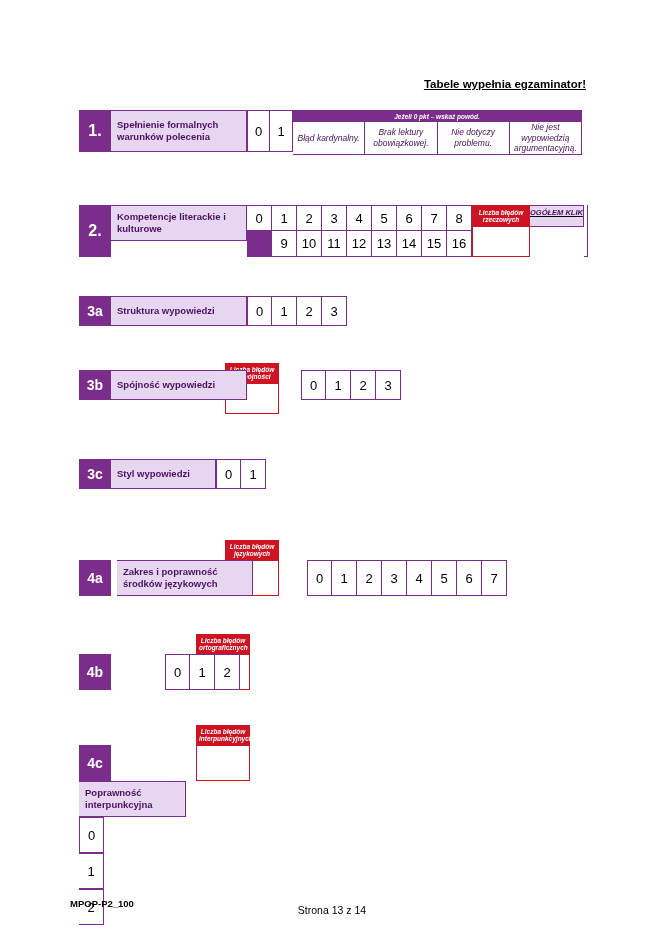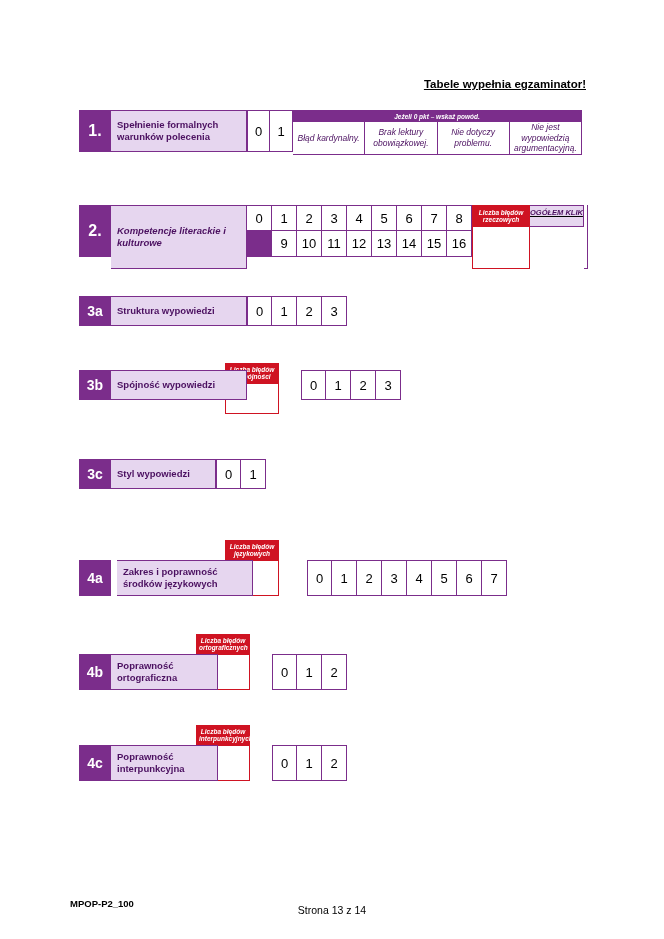--- a/index.html
+++ b/index.html
@@ -158,21 +158,21 @@
     font-size: 8.5px;
     font-style: italic;
     color: #4b1060;
     line-height: 1.25;
     padding: 0 2px;
   }
 
   
   #block2 { left: 79px; top: 205px; }
   #block2 .num-cell { height: 52px; }
-  #block2 .label-cell { width: 136px; height: 64px; font-style: italic; }
+  #block2 .label-cell { width: 136px; height: 36px; }
   .b2-grid {
     display: flex;
     flex-direction: column;
   }
   .b2-row {
     display: flex;
     height: 26px;
   }
   .b2-cell {
     width: 25px;
@@ -252,21 +252,21 @@
   #block4a .score + .score { border-left: none; }
 
   
   #block4b { left: 79px; top: 654px; }
   #block4b .num-cell { height: 36px; }
   #block4b .label-cell { width: 107px; height: 36px; }
   #block4b .score { height: 36px; border-left: 1px solid #7b2d8b; }
   #block4b .score + .score { border-left: none; }
 
   
-  #block4c { left: 79px; top: 745px; }
+  #block4c { left: 79px; top: 745px; flex-direction: column; }
   #block4c .num-cell { height: 36px; }
   #block4c .label-cell { width: 107px; height: 36px; }
   #block4c .score { height: 36px; border-left: 1px solid #7b2d8b; }
   #block4c .score + .score { border-left: none; }
 
   
   .footer-code {
     position: absolute;
     left: 70px;
     top: 898px;
@@ -391,21 +391,20 @@
     <div class="score wide">6</div>
     <div class="score wide">7</div>
   </div>
 
   <div class="errbox err-floating" id="err4b" style="left:196px; top:634px; width:54px; height:56px;">
     <div class="err-head">Liczba błędów ortograficznych</div>
     <div class="err-field"></div>
   </div>
   <div class="block" id="block4b">
     <div class="num-cell small">4b</div>
-    <div class="label-cell">Poprawność ortograficzna</div>
     <div style="width:54px;"></div>
     <div class="score wide">0</div>
     <div class="score wide">1</div>
     <div class="score wide">2</div>
   </div>
 
   <div class="errbox err-floating" id="err4c" style="left:196px; top:725px; width:54px; height:56px;">
     <div class="err-head">Liczba błędów interpunkcyjnych</div>
     <div class="err-field"></div>
   </div>

